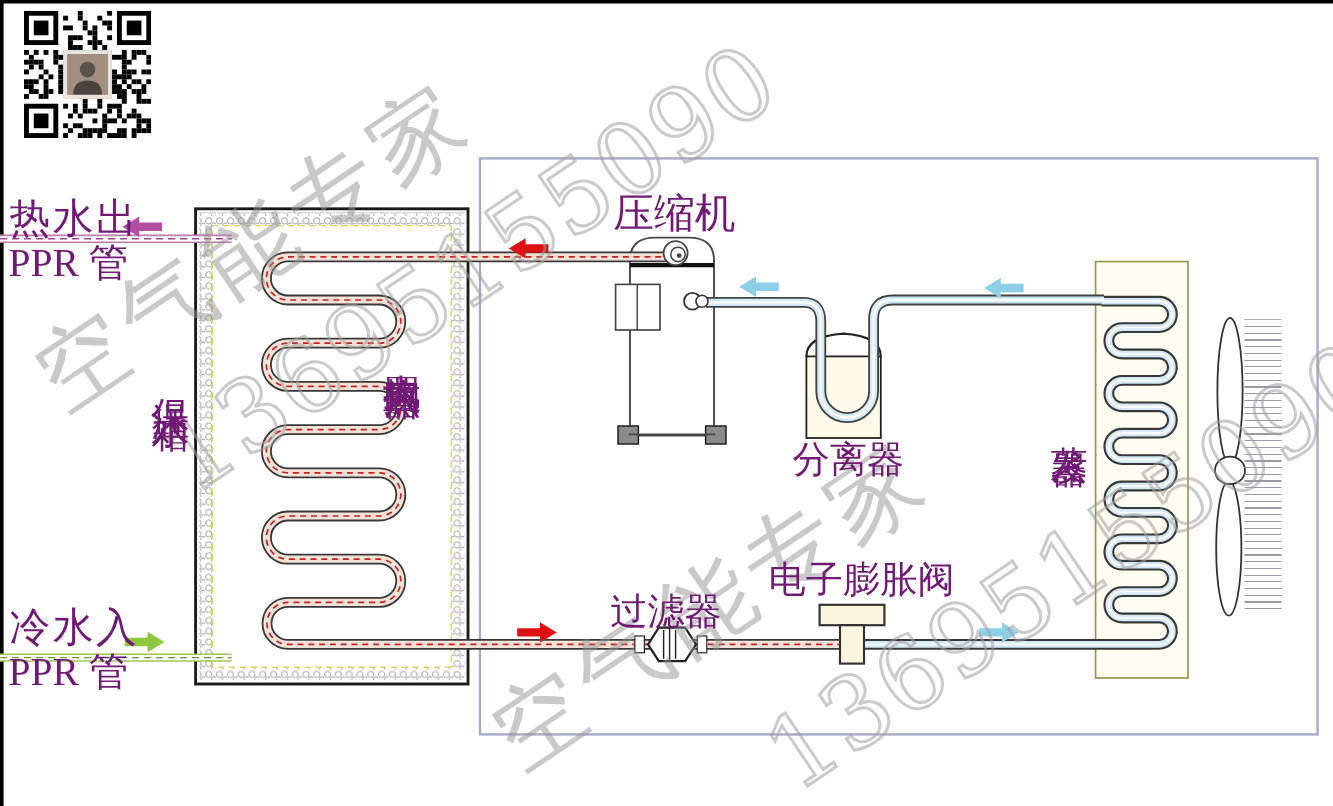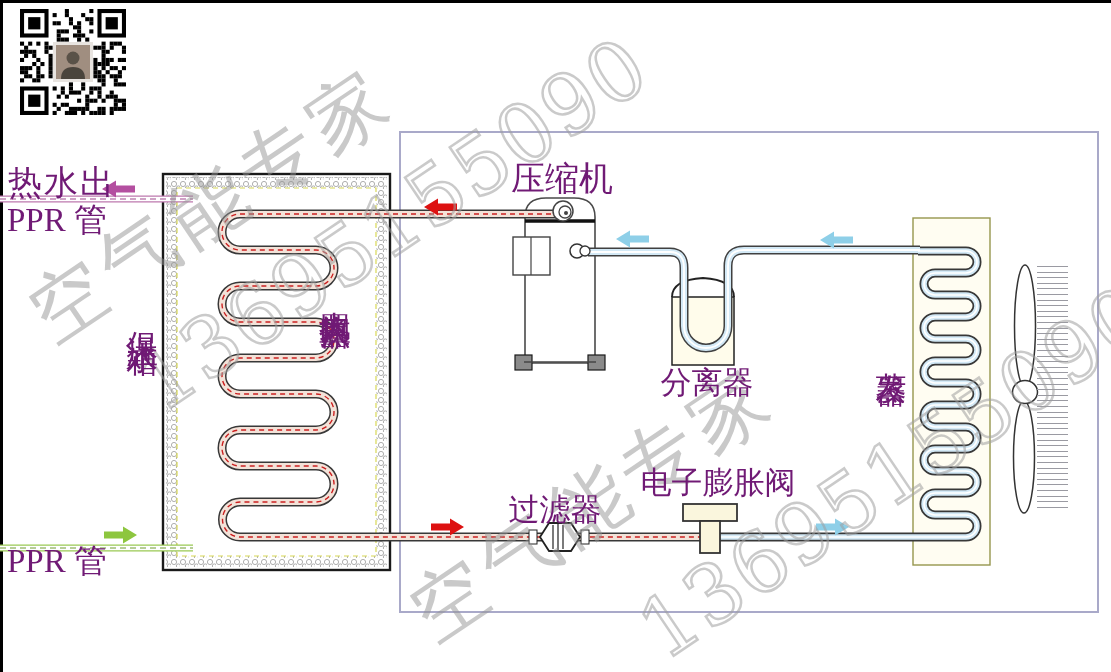--- a/index.html
+++ b/index.html
@@ -145,20 +145,21 @@
 
   <div class="fanwind"></div>
 
   <div class="wm wm-brand" style="left:212px;top:206px;transform:translate(-50%,-50%) rotate(-34deg);">空气能专家</div>
   <div class="wm wm-phone" style="left:392px;top:224px;transform:translate(-50%,-50%) rotate(-34deg);">13695155090</div>
   <div class="wm wm-brand" style="left:593px;top:505px;transform:translate(-50%,-50%) rotate(-34deg);">空气能专家</div>
   <div class="wm wm-phone" style="left:895px;top:472px;transform:translate(-50%,-50%) rotate(-34deg);">13695155090</div>
 
   <div class="lbl" style="left:8px;top:165px;font-size:34px;letter-spacing:2px;">热水出</div>
   <div class="lbl" style="left:7px;top:203px;font-size:33px;">PPR 管</div>
+  <div class="lbl" style="left:8px;top:506px;font-size:34px;letter-spacing:2px;">冷水入</div>
   <div class="lbl" style="left:7px;top:544px;font-size:33px;">PPR 管</div>
 
   <div class="lbl v" style="left:125px;top:306px;font-size:32px;letter-spacing:5px;">保温水箱</div>
   <div class="lbl v" style="left:318px;top:286px;font-size:32px;letter-spacing:2px;">内置换热器</div>
 
   <div class="lbl ctr" style="left:562px;top:161px;font-size:34px;">压缩机</div>
   <div class="lbl ctr" style="left:707px;top:366px;font-size:31px;">分离器</div>
   <div class="lbl v" style="left:874px;top:347px;font-size:31px;letter-spacing:3px;">蒸发器</div>
   <div class="lbl ctr" style="left:718px;top:466px;font-size:31px;">电子膨胀阀</div>
   <div class="lbl ctr" style="left:555px;top:493px;font-size:31px;">过滤器</div>

